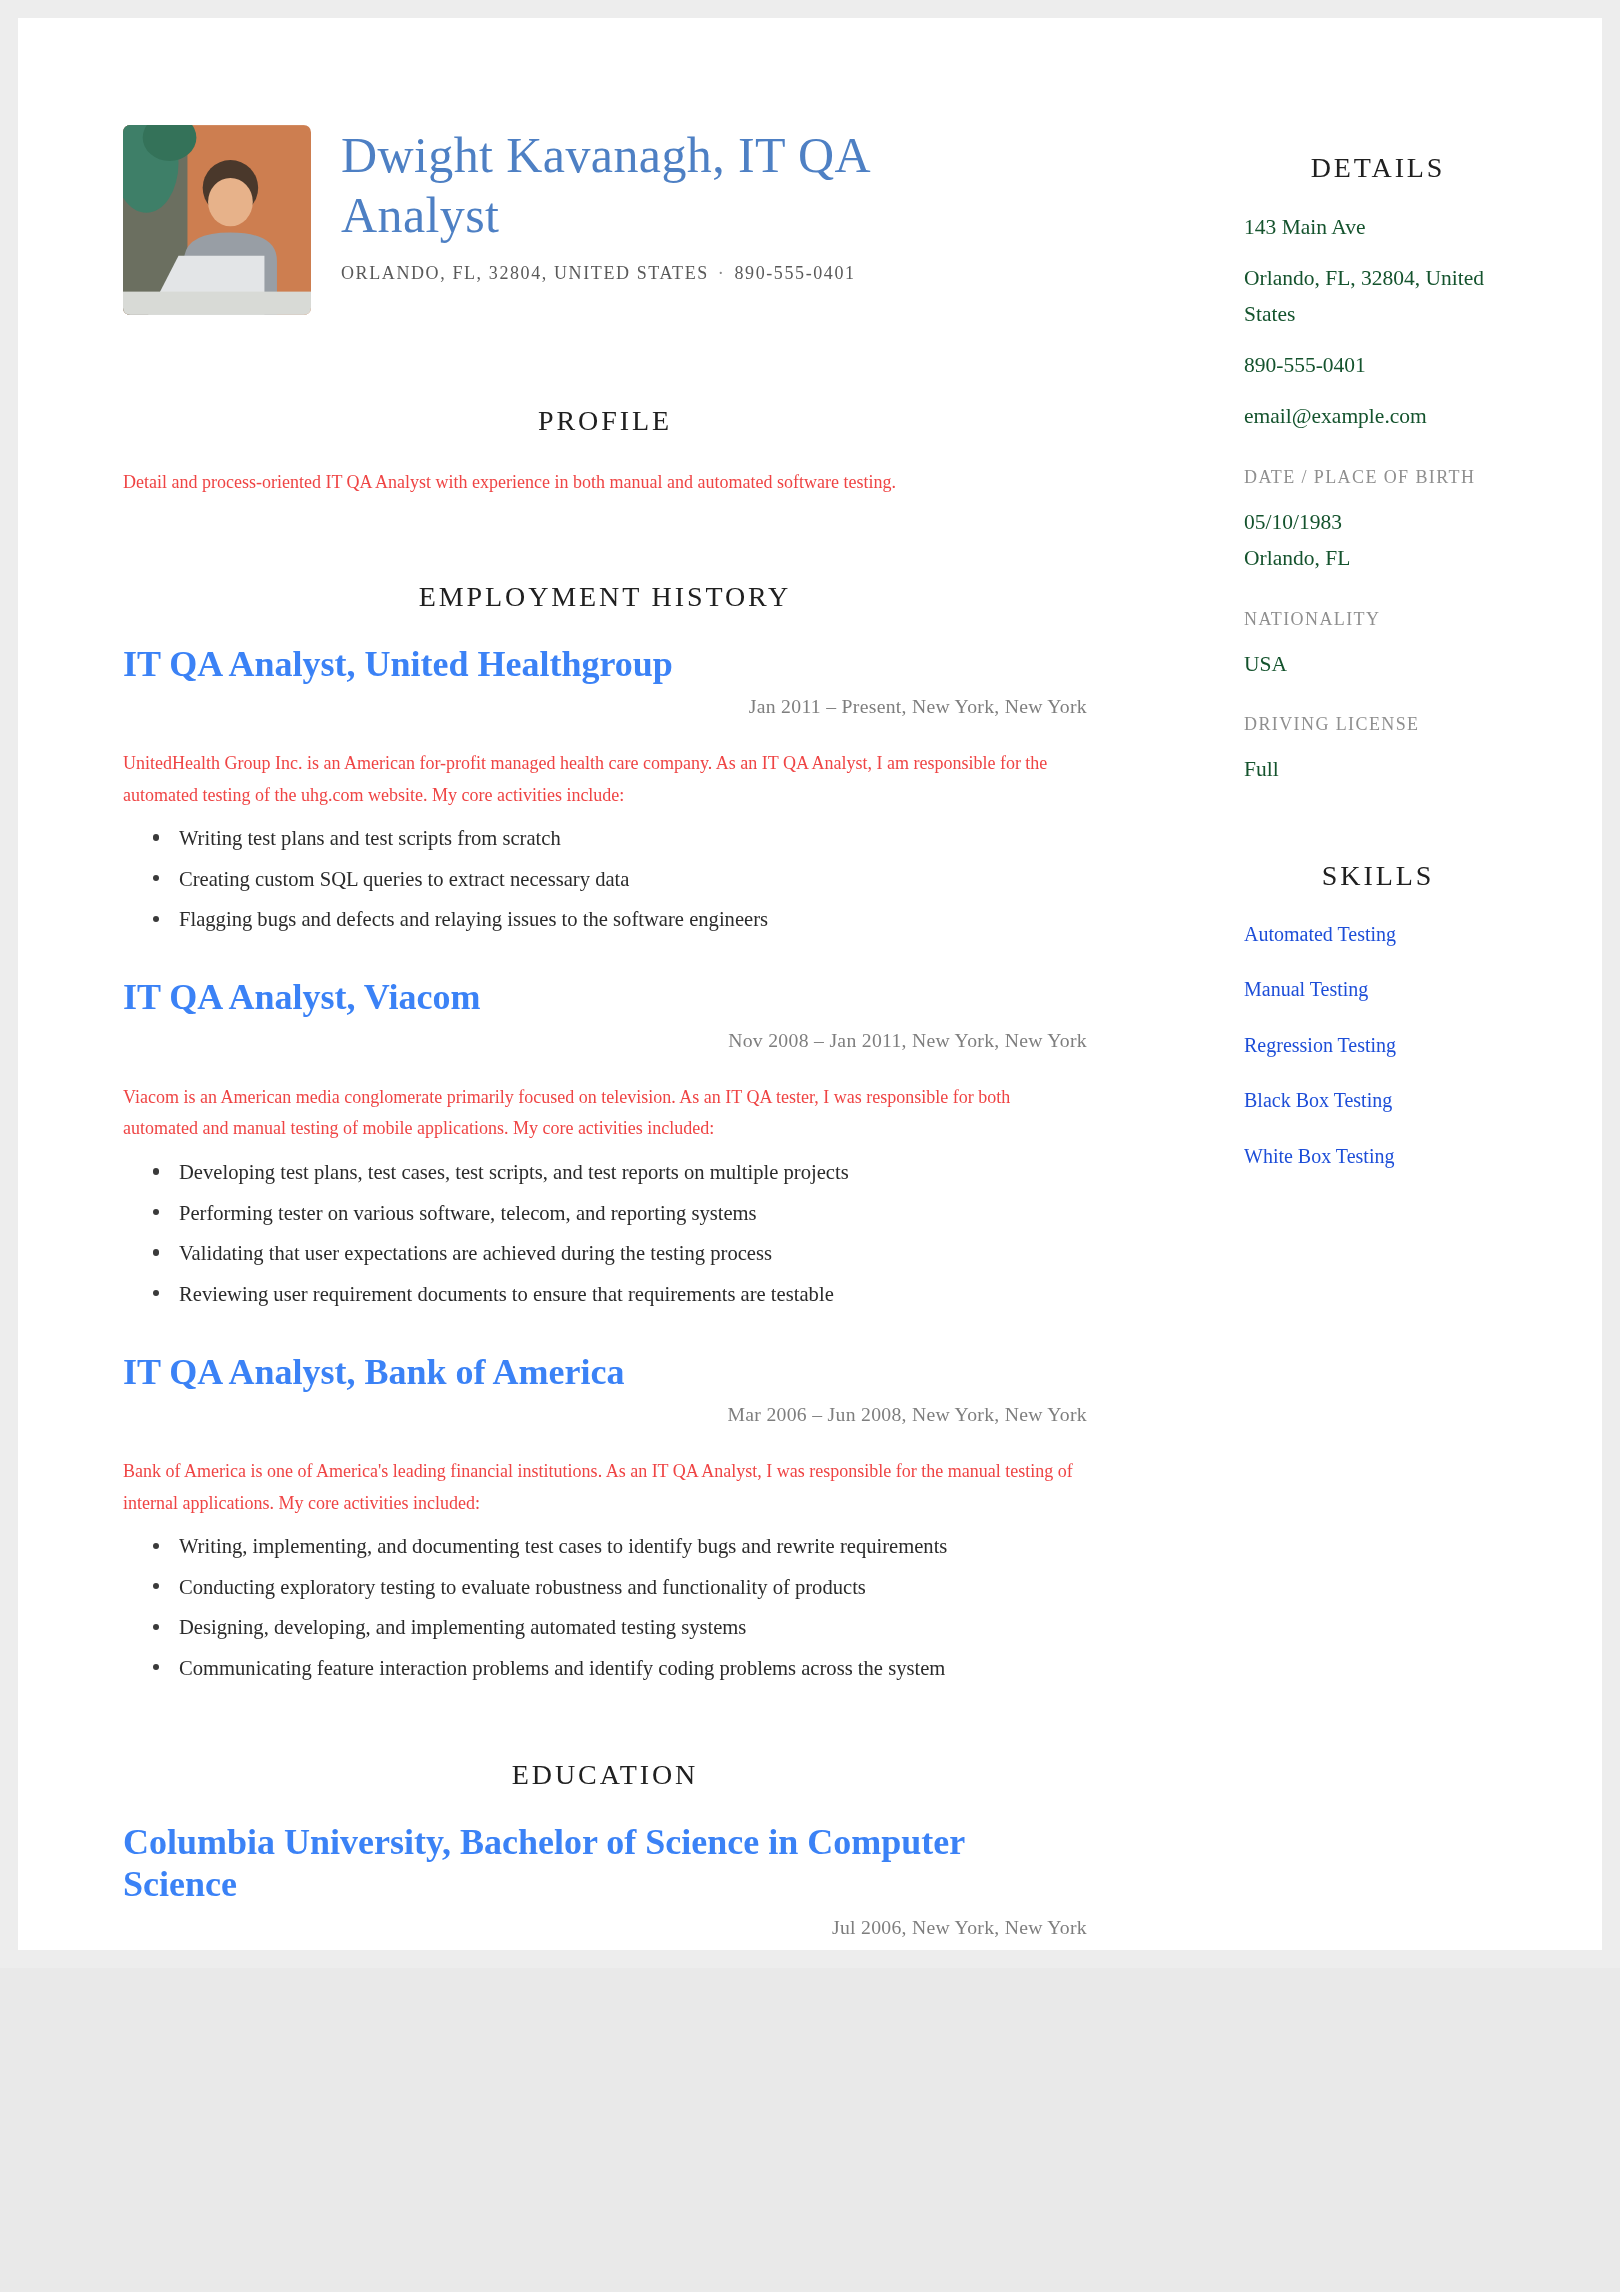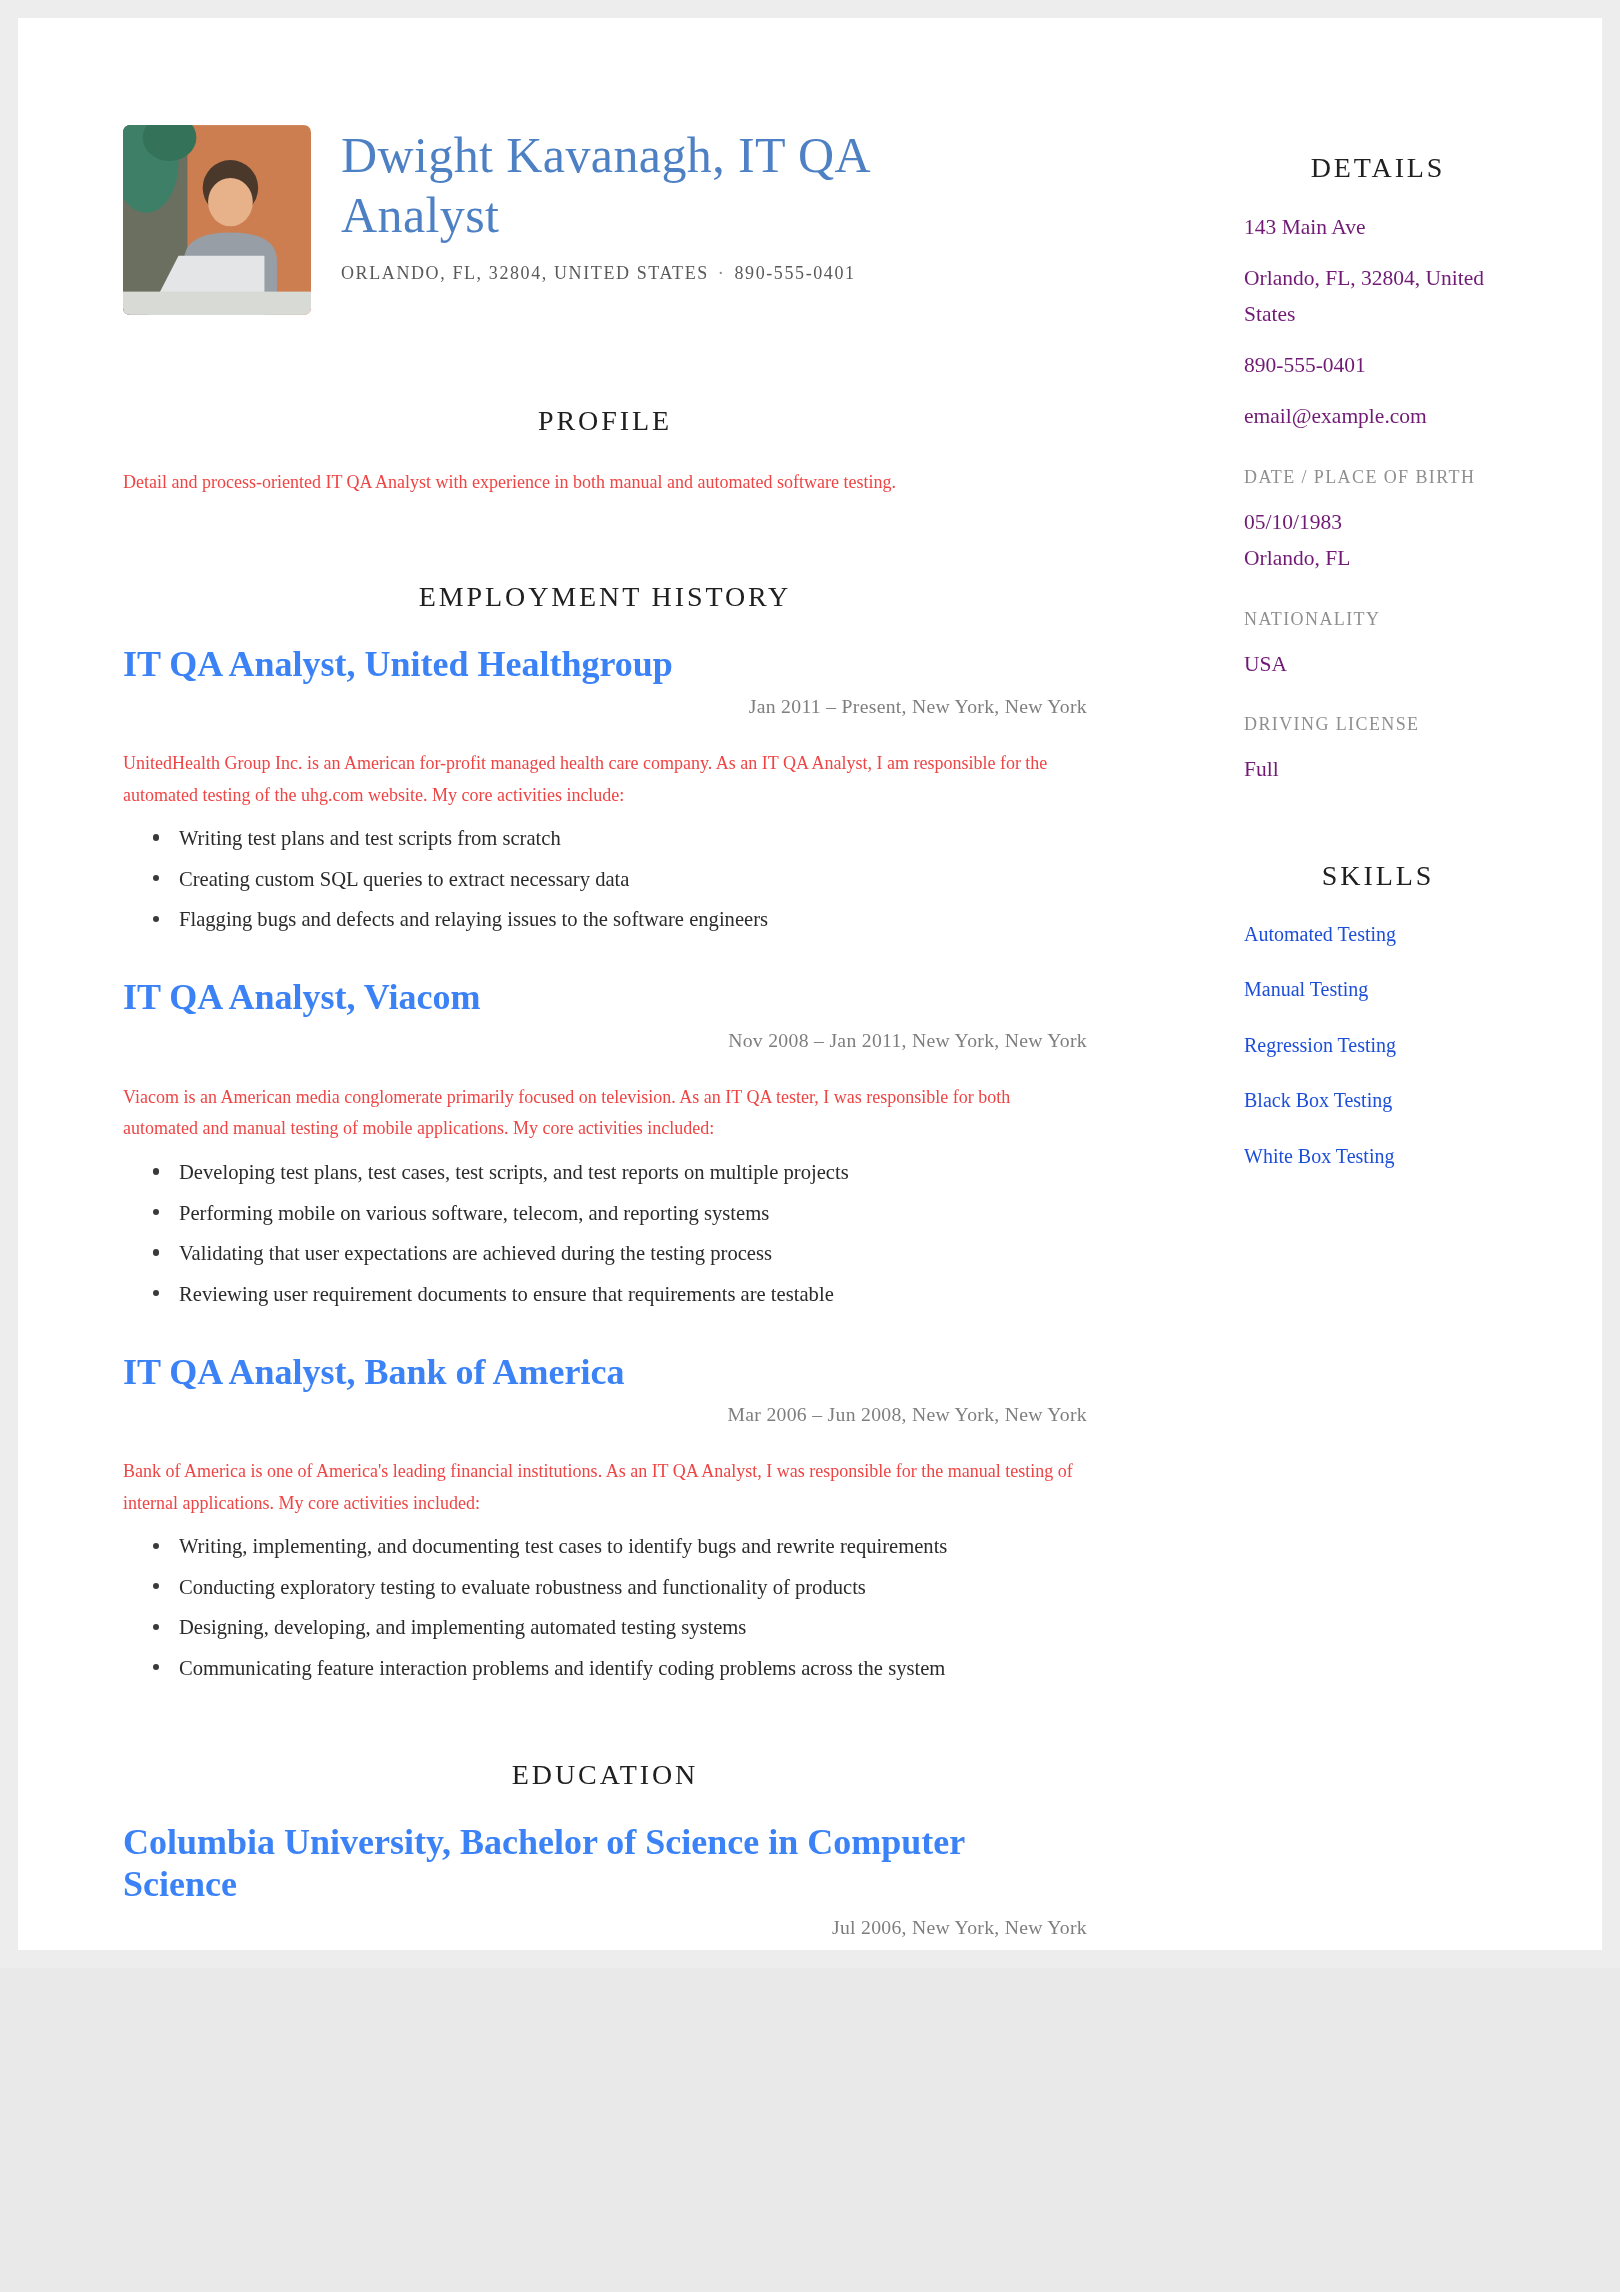--- a/index.html
+++ b/index.html
@@ -69,21 +69,21 @@
     width: 6.3px; height: 6.3px; border-radius: 50%; background: #3a3a3a;
   }
 
   .education-section { margin-top: 73px; }
   .edu-meta { margin-bottom: 0; }
 
   
   .sidebar { width: 278px; padding-top: 27px; }
   .sidebar .section-title { margin-bottom: 25px; }
   .sb-value {
-    font-size: 21.5px; line-height: 1.7; color: #701a75; margin: 0 0 14.3px 0;
+    font-size: 21.5px; line-height: 1.7; color: #14532d; margin: 0 0 14.3px 0;
   }
   .sb-value.no-gap { margin-bottom: 0; }
   .sb-label {
     font-size: 18px; letter-spacing: 1.4px; color: #8f8f8f;
     margin: 32px 0 16px 0;
   }
   .skills-section { margin-top: 72px; }
   ul.skills { list-style: none; margin: 0; padding: 0; }
   ul.skills li {
     font-size: 20px; line-height: 1.7; color: #1d4ed8; margin-bottom: 21.5px;
@@ -137,21 +137,21 @@
             <li>Flagging bugs and defects and relaying issues to the software engineers</li>
           </ul>
         </div>
 
         <div class="job">
           <h3 class="job-title">IT QA Analyst, Viacom</h3>
           <p class="job-meta">Nov 2008 – Jan 2011, New York, New York</p>
           <p class="body-text job-desc">Viacom is an American media conglomerate primarily focused on television. As an IT QA tester, I was responsible for both automated and manual testing of mobile applications. My core activities included:</p>
           <ul class="bullets">
             <li>Developing test plans, test cases, test scripts, and test reports on multiple projects</li>
-            <li>Performing mobile on various software, telecom, and reporting systems</li>
+            <li>Performing tester on various software, telecom, and reporting systems</li>
             <li>Validating that user expectations are achieved during the testing process</li>
             <li>Reviewing user requirement documents to ensure that requirements are testable</li>
           </ul>
         </div>
 
         <div class="job">
           <h3 class="job-title">IT QA Analyst, Bank of America</h3>
           <p class="job-meta">Mar 2006 – Jun 2008, New York, New York</p>
           <p class="body-text job-desc">Bank of America is one of America's leading financial institutions. As an IT QA Analyst, I was responsible for the manual testing of internal applications. My core activities included:</p>
           <ul class="bullets">

